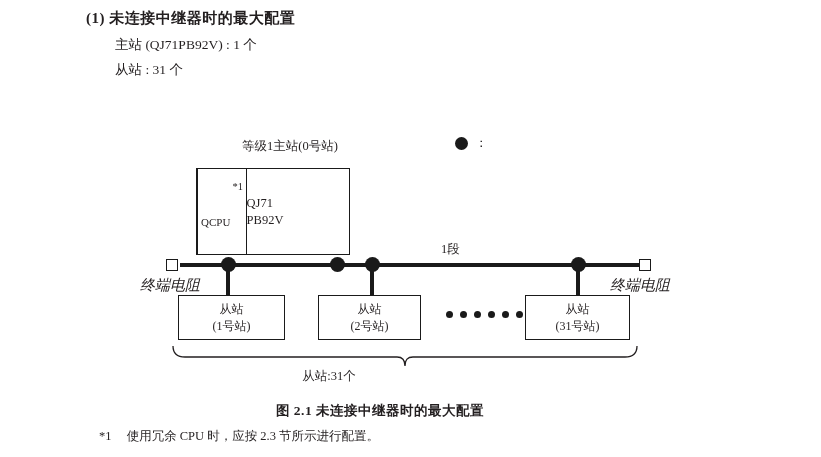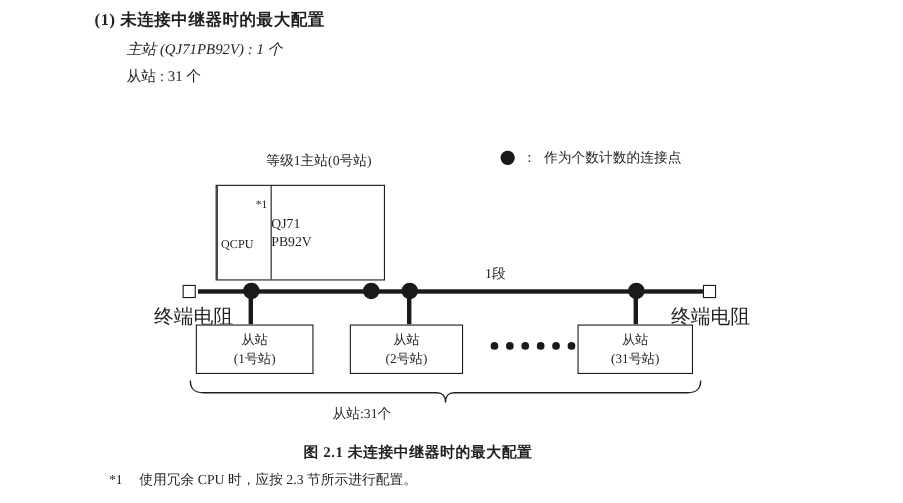--- a/index.html
+++ b/index.html
@@ -22,21 +22,20 @@
     left: 86px; top: 9px;
     font-size: 15px;
     font-weight: bold;
     letter-spacing: 0.5px;
     white-space: nowrap;
   }
   #heading-line-master {
     left: 115px; top: 36px;
     font-size: 13.5px;
     white-space: nowrap;
-    font-style: italic;
   }
   #heading-line-slave {
     left: 115px; top: 61px;
     font-size: 13.5px;
     white-space: nowrap;
   }
 
   
   #legend {
     left: 455px; top: 135px;
@@ -106,22 +105,23 @@
   }
   .terminator {
     width: 12px; height: 12px;
     border: 1.6px solid #1a1a1a;
     background: #ffffff;
     box-sizing: border-box;
   }
   #terminator-left  { left: 166px; top: 259px; }
   #terminator-right { left: 639px; top: 259px; }
   .terminator-label {
-    font-size: 18px;
-    white-space: nowrap;
+    font-size: 15px;
+    white-space: nowrap;
+    font-style: italic;
   }
   #terminator-left-label  { left: 140px; top: 276px; }
   #terminator-right-label { left: 610px; top: 276px; }
 
   #segment-label {
     left: 441px; top: 241px;
     font-size: 12.5px;
     white-space: nowrap;
   }
 
@@ -206,21 +206,20 @@
 <div class="abs" id="heading-title">
   <span>(1)</span>
   <span>未连接中继器时的最大配置</span>
 </div>
 <div class="abs" id="heading-line-master">主站 (QJ71PB92V) : 1 个</div>
 <div class="abs" id="heading-line-slave">从站 : 31 个</div>
 
 <div class="abs" id="legend">
   <span class="legend-dot"></span>
   <span>：</span>
-  <span>作为个数计数的连接点</span>
 </div>
 
 <div class="abs" id="master-label">等级1主站(0号站)</div>
 
 <div class="abs" id="master-rack">
   <div class="cell cell-cpu">
     <span class="cpu-text">QCPU</span>
     <span class="footnote-mark">*1</span>
   </div>
   <div class="cell cell-net">

